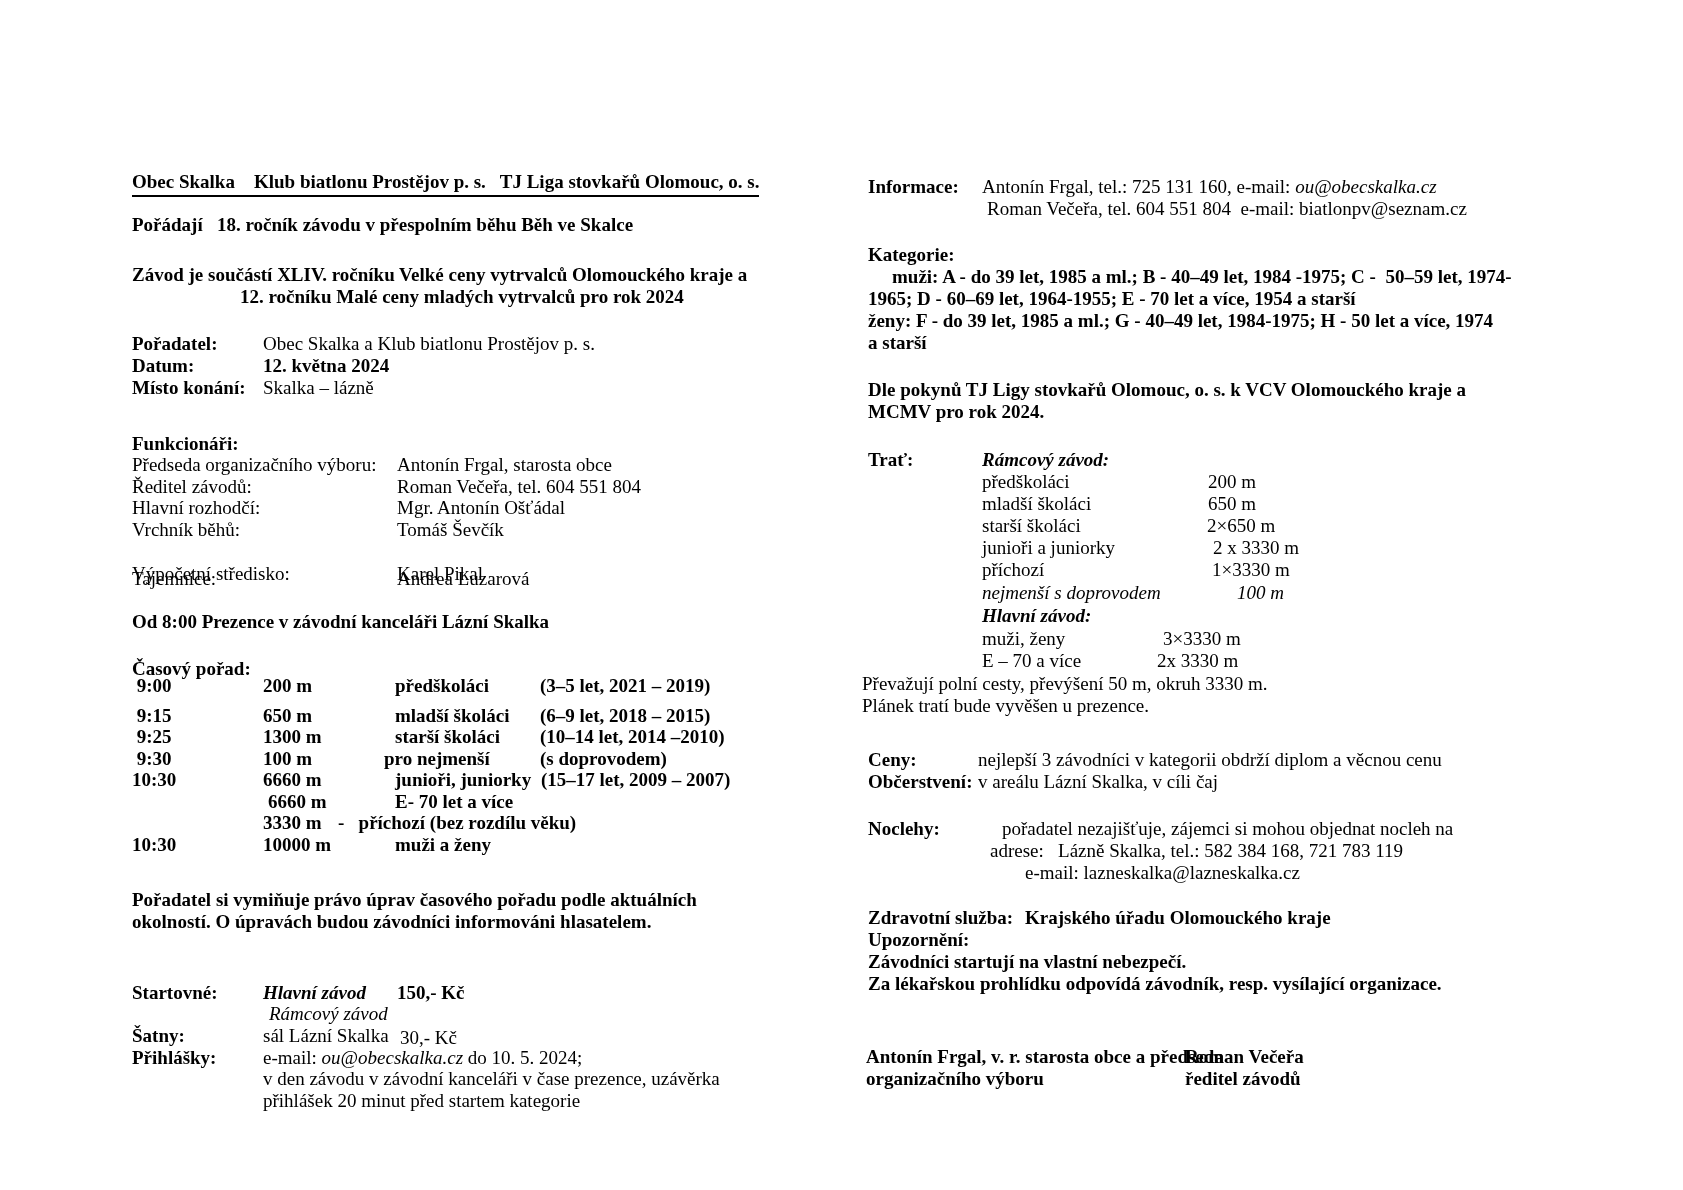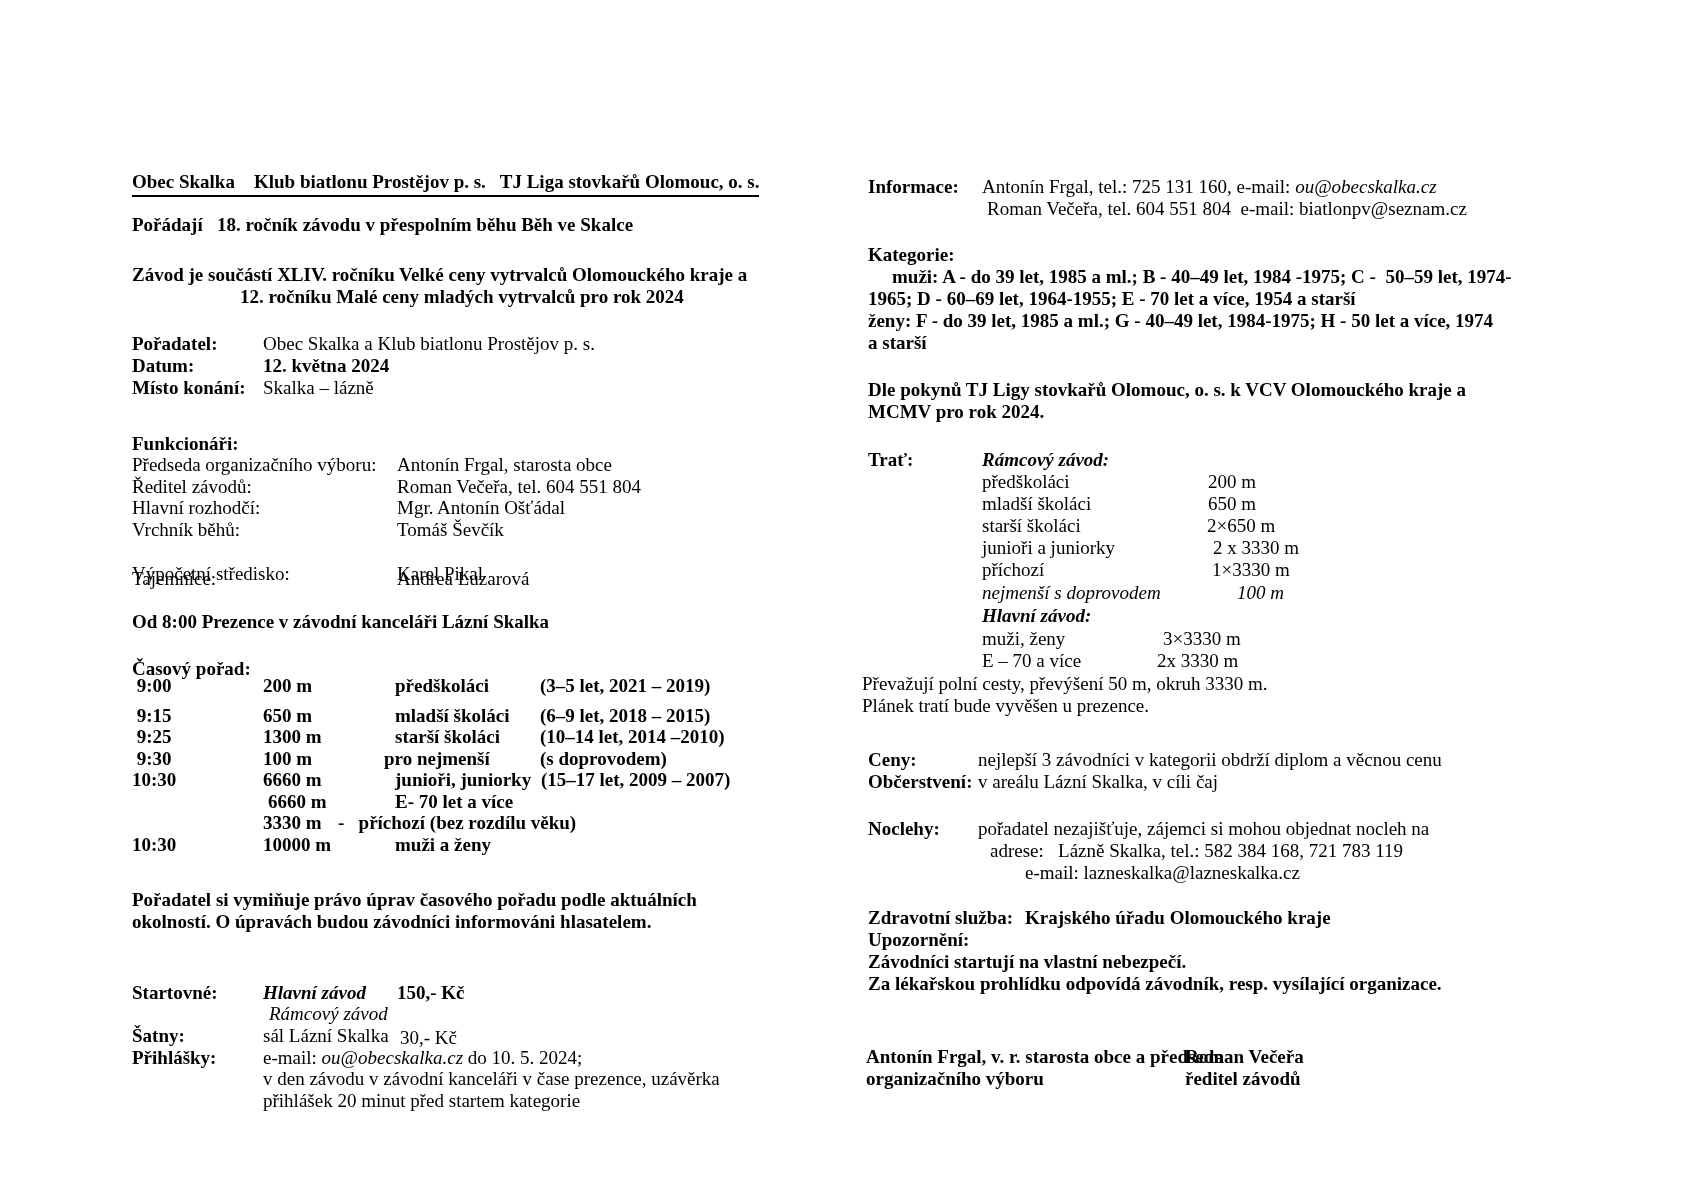--- a/index.html
+++ b/index.html
@@ -184,21 +184,21 @@
 
   <div class="ln" style="left:862px;top:673px;">Převažují polní cesty, převýšení 50 m, okruh 3330 m.</div>
   <div class="ln" style="left:862px;top:695px;">Plánek tratí bude vyvěšen u prezence.</div>
 
   <div class="ln b" style="left:868px;top:749px;">Ceny:</div>
   <div class="ln" style="left:978px;top:749px;">nejlepší 3 závodníci v kategorii obdrží diplom a věcnou cenu</div>
   <div class="ln b" style="left:868px;top:771px;">Občerstvení:</div>
   <div class="ln" style="left:978px;top:771px;">v areálu Lázní Skalka, v cíli čaj</div>
 
   <div class="ln b" style="left:868px;top:818px;">Noclehy:</div>
-  <div class="ln" style="left:978px;top:818px;">pořadatel nezajišťuje, zájemci si mohou objednat nocleh na</div>
+  <div class="ln" style="left:1002px;top:818px;">pořadatel nezajišťuje, zájemci si mohou objednat nocleh na</div>
   <div class="ln" style="left:990px;top:840px;">adrese:   Lázně Skalka, tel.: 582 384 168, 721 783 119</div>
   <div class="ln" style="left:1025px;top:862px;">e-mail: lazneskalka@lazneskalka.cz</div>
 
   <div class="ln b" style="left:868px;top:907px;">Zdravotní služba:</div>
   <div class="ln" style="left:1025px;top:907px;font-weight:bold;">Krajského úřadu Olomouckého kraje</div>
 
   <div class="ln b" style="left:868px;top:929px;">Upozornění:</div>
   <div class="ln b" style="left:868px;top:951px;">Závodníci startují na vlastní nebezpečí.</div>
   <div class="ln b" style="left:868px;top:973px;">Za lékařskou prohlídku odpovídá závodník, resp. vysílající organizace.</div>
 

